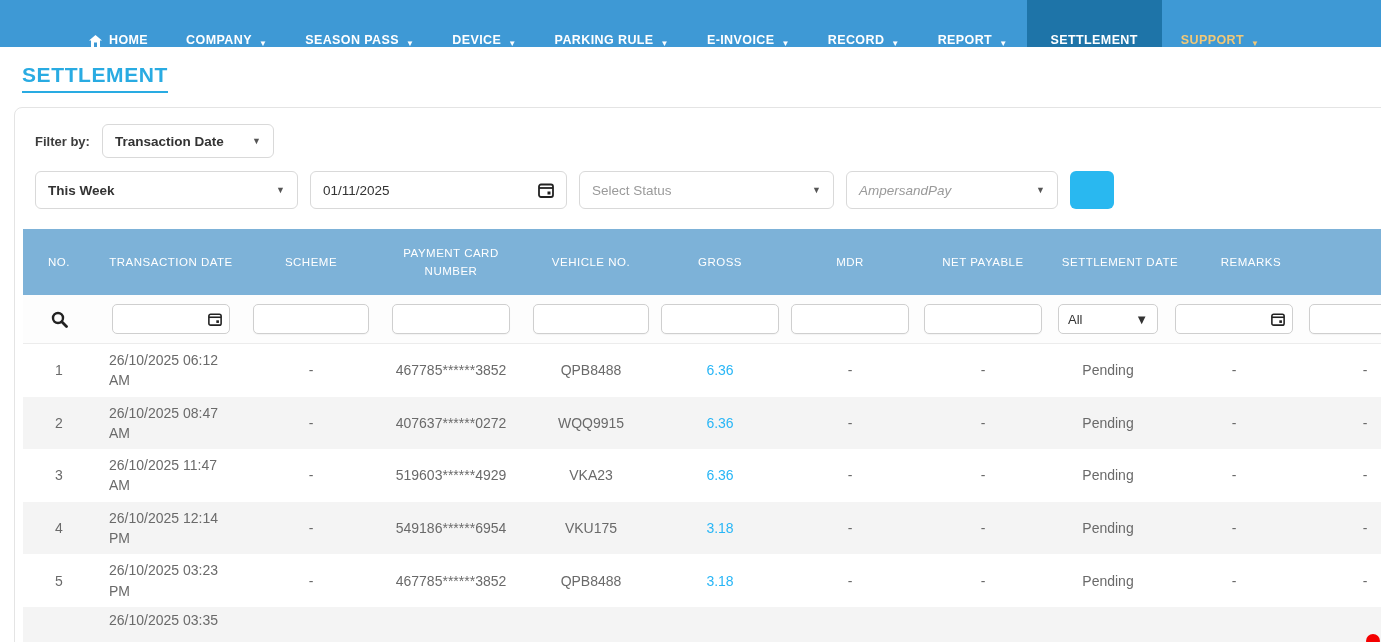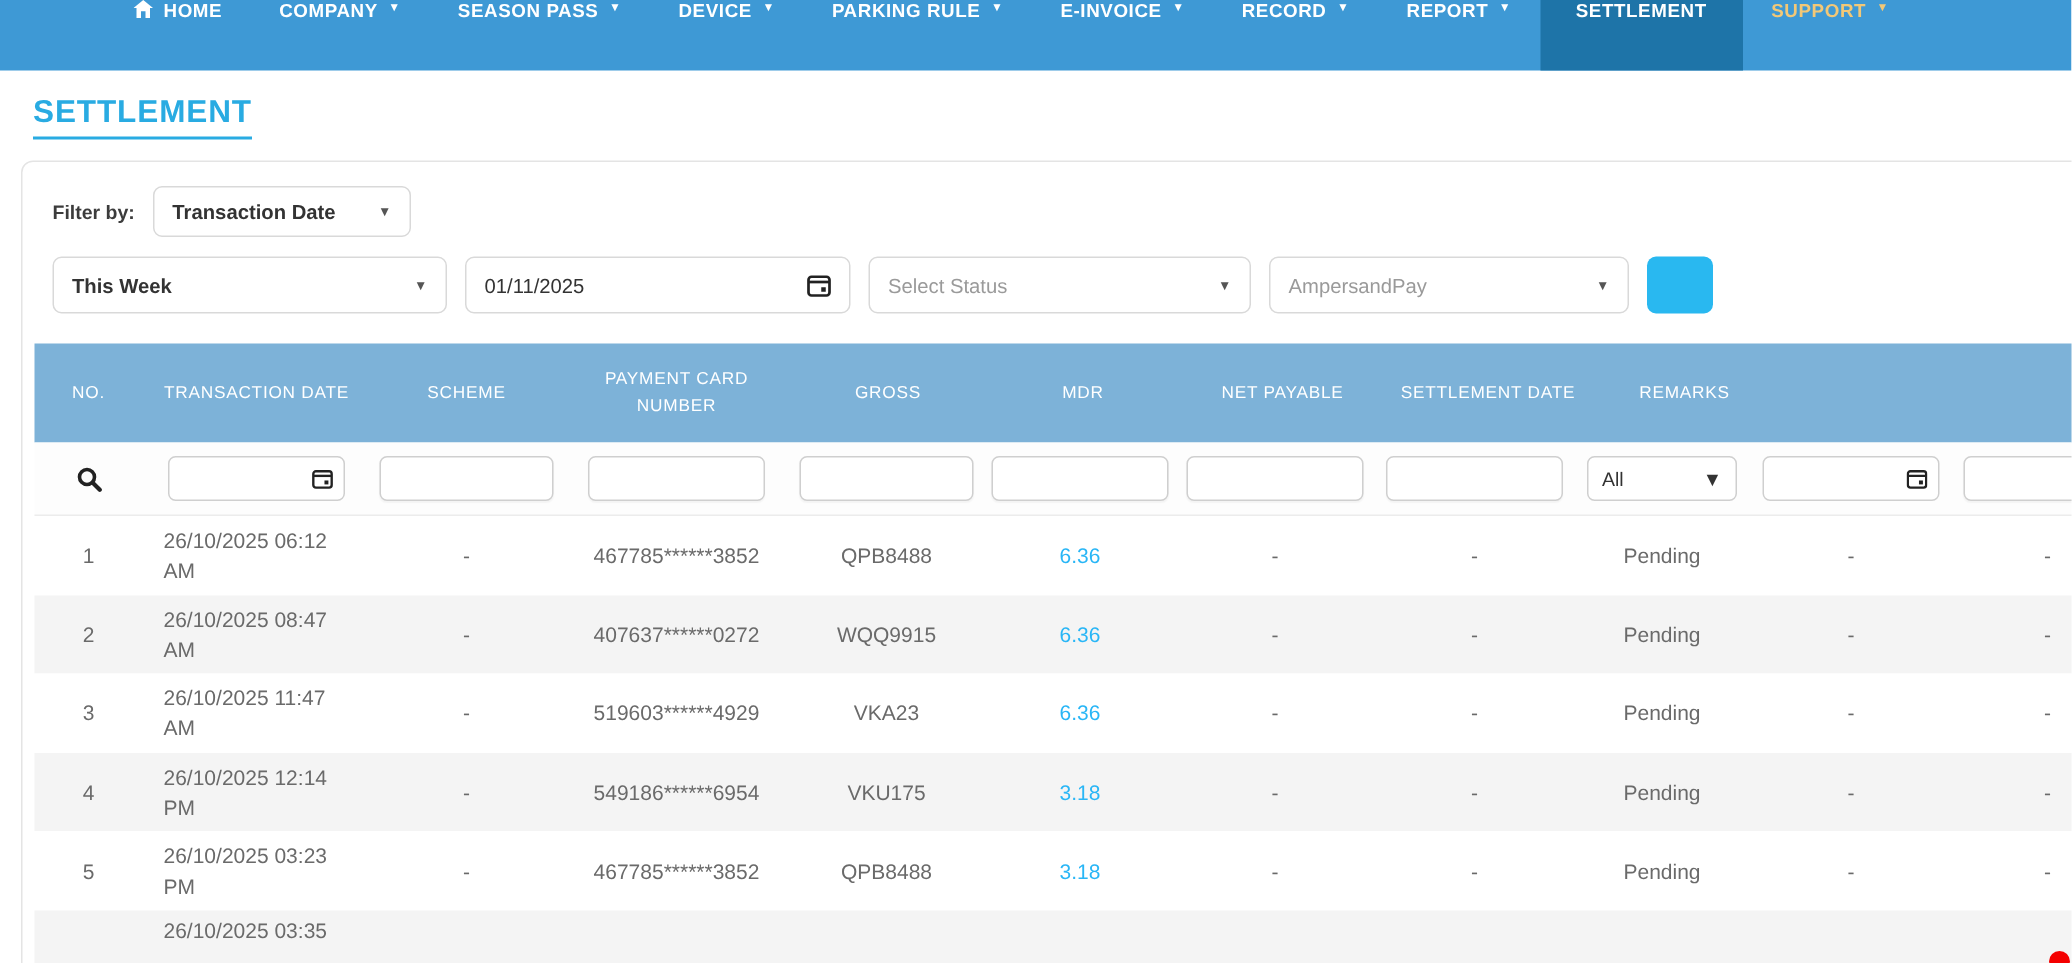--- a/index.html
+++ b/index.html
@@ -2,21 +2,21 @@
 <html><head>
 <meta charset="utf-8">
 <style>
   * { box-sizing: border-box; margin: 0; padding: 0; }
   html,body { width:1381px; height:642px; overflow:hidden; background:#fff;
     font-family:"Liberation Sans", sans-serif; }
 
   
   .navbar { height:47px; background:#3e99d5; display:flex; align-items:stretch;
     padding-left:70px; }
-  .nav-item { display:flex; align-items:flex-start; gap:7px; padding:0 19px;
+  .nav-item { display:flex; align-items:flex-end; gap:7px; padding:0 19px;
     color:#fff; font-size:12.5px; font-weight:bold; letter-spacing:.4px; cursor:pointer; }
   .nav-item.active { background:#1e74a8; padding:0 24px; }
   .nav-item.support { color:#f2c877; }
   .caret { font-size:8px; line-height:1; transform:translateY(1px); }
   .nav-item.support .caret { color:#f2c877; }
 
   
   .page-title { display:inline-block; margin:16px 0 0 22px; padding-bottom:4px;
     color:#29abe2; font-size:21px; font-weight:bold; letter-spacing:.6px;
     border-bottom:2px solid #29abe2; }
@@ -30,21 +30,21 @@
   .sel, .datebox { border:1px solid #d9d9d9; border-radius:6px; background:#fff;
     display:flex; align-items:center; justify-content:space-between;
     padding:0 12px; font-size:13.5px; color:#333; }
   .sel-sm { width:172px; height:34px; font-weight:bold; }
   .filter-row2 { display:flex; align-items:center; gap:12px; margin-top:13px;
     padding-bottom:14px; }
   .filter-row2 .sel, .filter-row2 .datebox { height:38px; }
   .w-period { width:263px; font-weight:bold; }
   .w-date { width:257px; }
   .w-status { width:255px; }
-  .w-provider { width:240px; }
+  .w-provider { width:212px;font-style:italic; }
   .sel .sel-caret { font-size:9px; color:#555; }
   .placeholder { color:#9a9a9a; font-weight:normal; }
   .dim-caret { color:#b9b9b9; }
   .filter-btn { width:44px; height:38px; background:#29b8f0; border:none;
     border-radius:6px; display:flex; align-items:center; justify-content:center;
     cursor:pointer; flex:none; }
 
   
   .tbl { margin:6px 0 0 8px; width:1404px; font-size:14px; color:#6a6a6a; }
   .thead { display:flex; background:#7db2d8; color:#fff; min-height:66px; }
@@ -179,20 +179,21 @@
       </button>
     </div>
   </div>
 
   <div class="tbl">
     <div class="thead">
       <div class="th c-no">NO.</div>
       <div class="th c-tdate">TRANSACTION DATE</div>
       <div class="th c-scheme">SCHEME</div>
       <div class="th c-card">PAYMENT CARD NUMBER</div>
+      <div class="th c-vehicle">VEHICLE NO.</div>
       <div class="th c-gross">GROSS</div>
       <div class="th c-mdr">MDR</div>
       <div class="th c-net">NET PAYABLE</div>
       <div class="th c-sdate">SETTLEMENT DATE</div>
       <div class="th c-remarks">REMARKS</div>
     </div>
 
     <div class="search-row">
       <div class="sr-cell c-no">
         <span>

